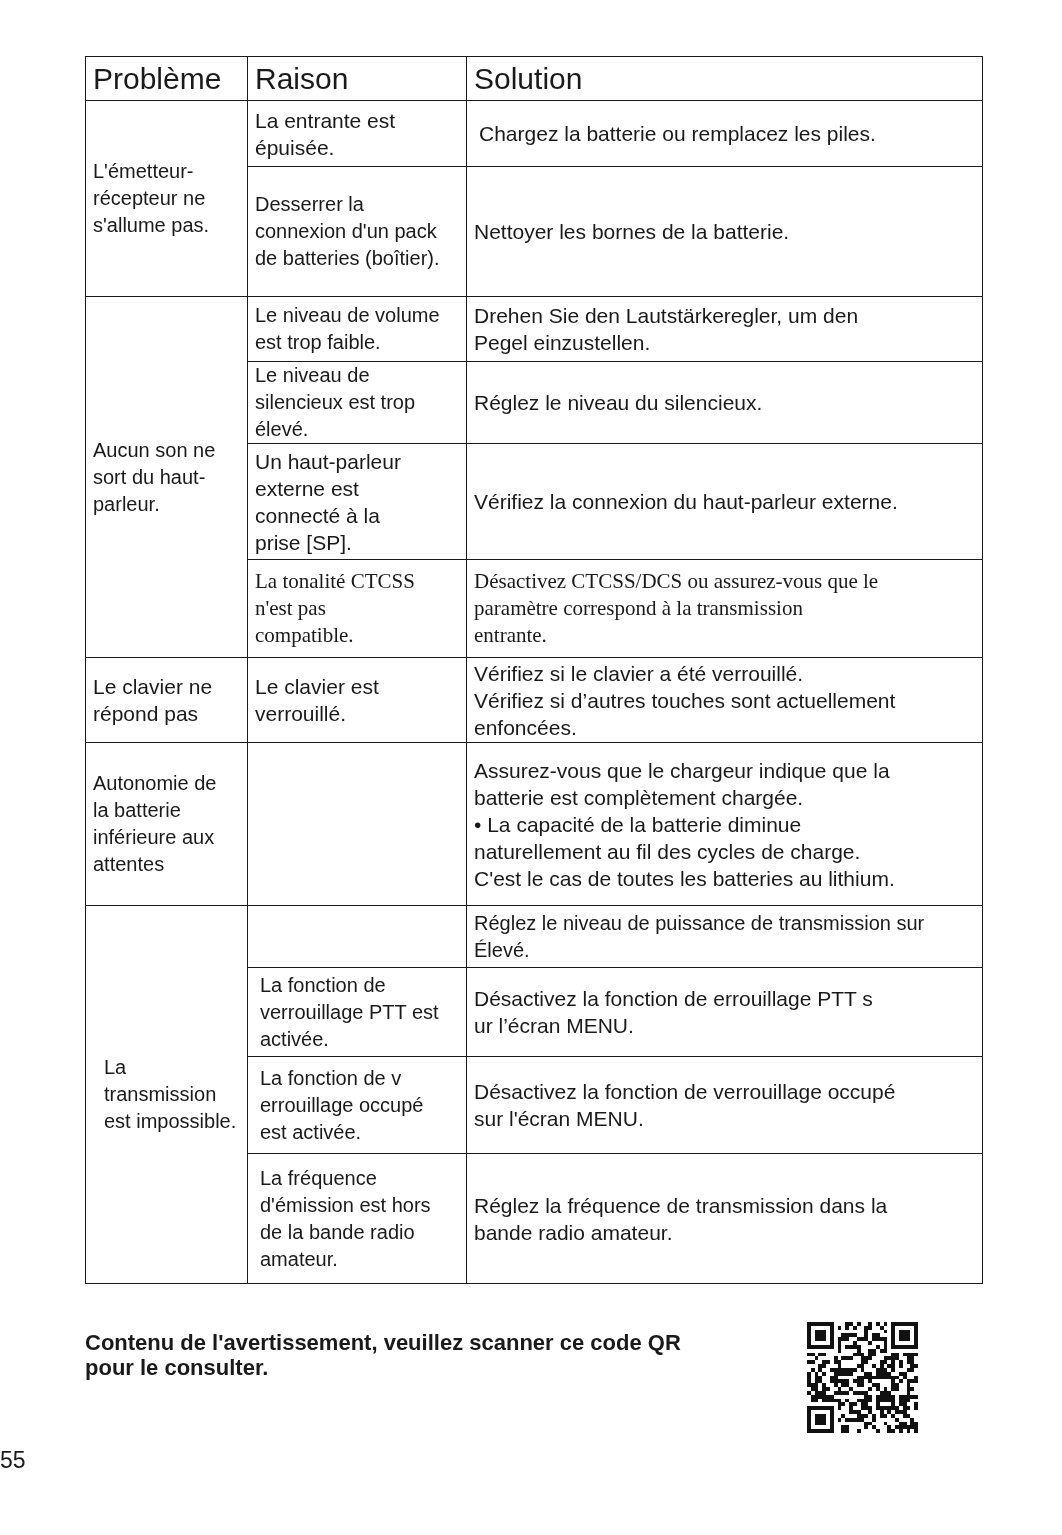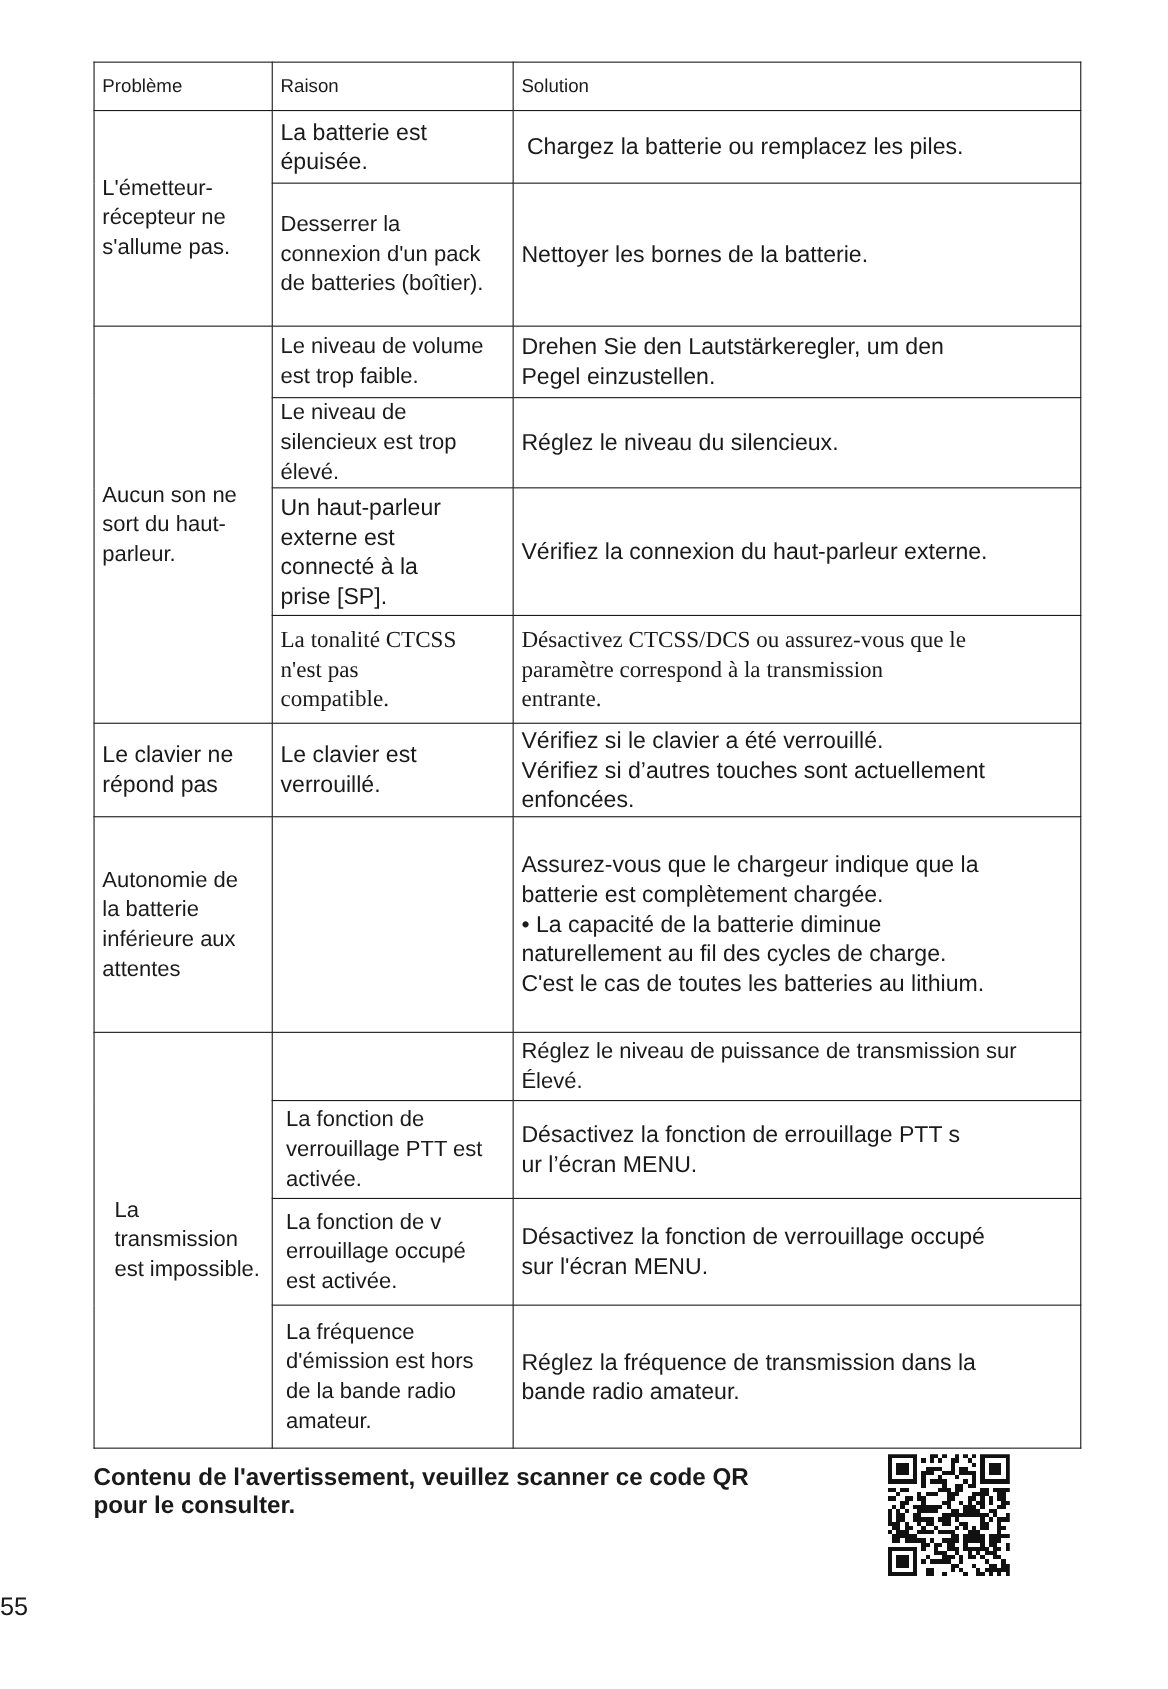--- a/index.html
+++ b/index.html
@@ -9,32 +9,32 @@
   }
   table.trouble {
     position: absolute; left: 85px; top: 56px; width: 897px;
     border-collapse: collapse; table-layout: fixed;
   }
   table.trouble td, table.trouble th {
     border: 1.3px solid #1a1a1a; vertical-align: middle; padding: 0 7px;
     font-weight: normal; text-align: left; line-height: 27px;
   }
   col.c1 { width: 162px; } col.c2 { width: 219px; } col.c3 { width: 516px; }
-  th { font-size: 17px; height: 43px; }
+  th { font-size: 30px; height: 43px; }
   th.h1 { padding-left: 36px; }
   th.h2 { padding-left: 55px; }
   th.h3 { padding-left: 36px; }
   .s21 { font-size: 21px; line-height: 27px; }
   .small { font-size: 20px; line-height: 26px; }
   .cell-text { white-space: pre-line; display: block; }
   .indent { padding-left: 18px !important; }
   .indent2 { padding-left: 12px !important; }
   .r1 { height: 66px; } .r2 { height: 130px; } .r3 { height: 65px; }
   .r4 { height: 81px; } .r5 { height: 116px; } .r6 { height: 98px; font-family: Liberation Serif, serif; }
-  .r7 { height: 85px; } .r8 { height: 196px; } .r9 { height: 62px; }
+  .r7 { height: 85px; } .r8 { height: 163px; } .r9 { height: 62px; }
   .r10 { height: 89px; } .r11 { height: 97px; } .r12 { height: 130px; }
   .notice {
     position: absolute; left: 85px; top: 1330px; width: 700px;
     font-size: 22px; font-weight: bold; line-height: 25px; white-space: pre-line;
   }
   .qr {
     position: absolute; left: 807px; top: 1322px; width: 111px; height: 111px;
   }
   .page-number {
     position: absolute; left: 0; right: 0; top: 1447px; text-align: left;
@@ -59,21 +59,21 @@
   </thead>
   <tbody>
 
     <tr class="r1">
       <td rowspan="2" class="small">
           <span class="cell-text">L'émetteur-
 récepteur ne
 s'allume pas.</span>
         </td>
       <td class="s21">
-          <span class="cell-text">La batterie est
+          <span class="cell-text">La entrante est
 épuisée.</span>
         </td>
       <td class="s21 indent2">
           <span class="cell-text">Chargez la batterie ou remplacez les piles.</span>
         </td>
     </tr>
     <tr class="r2">
       <td class="small">
           <span class="cell-text">Desserrer la
 connexion d'un pack

